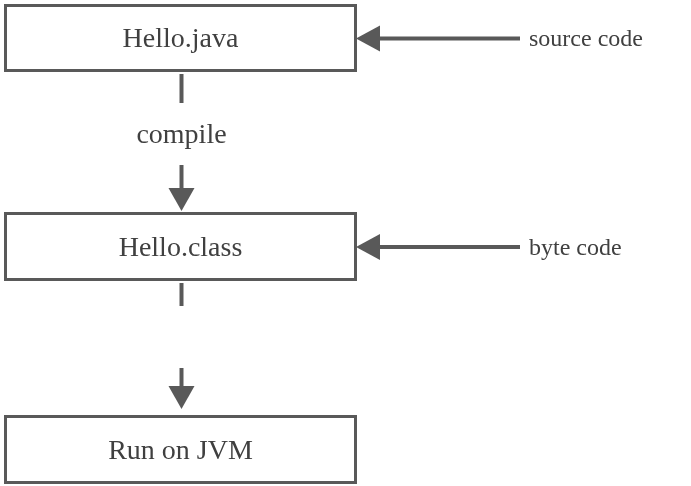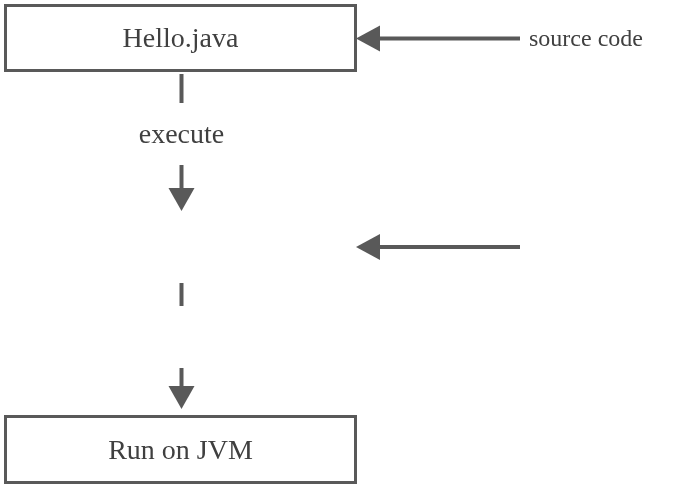--- a/index.html
+++ b/index.html
@@ -89,24 +89,28 @@
     <g>
       <line x1="379" y1="247" x2="520" y2="247"></line>
       <polygon points="356,247 380,234 380,260"></polygon>
     </g>
   </svg>
 
   <div class="node node-hello-java">
     <span>Hello.java</span>
   </div>
 
+  <div class="node node-hello-class">
+    <span>Hello.class</span>
+  </div>
 
   <div class="node node-run-on-jvm">
     <span>Run on JVM</span>
   </div>
 
-  <div class="flow-label flow-label-compile">execute</div>
+  <div class="flow-label flow-label-compile">compile</div>
 
 
   <div class="side-label side-label-source">source code</div>
 
+  <div class="side-label side-label-byte">byte code</div>
 
 </div>
 
 </body></html>

